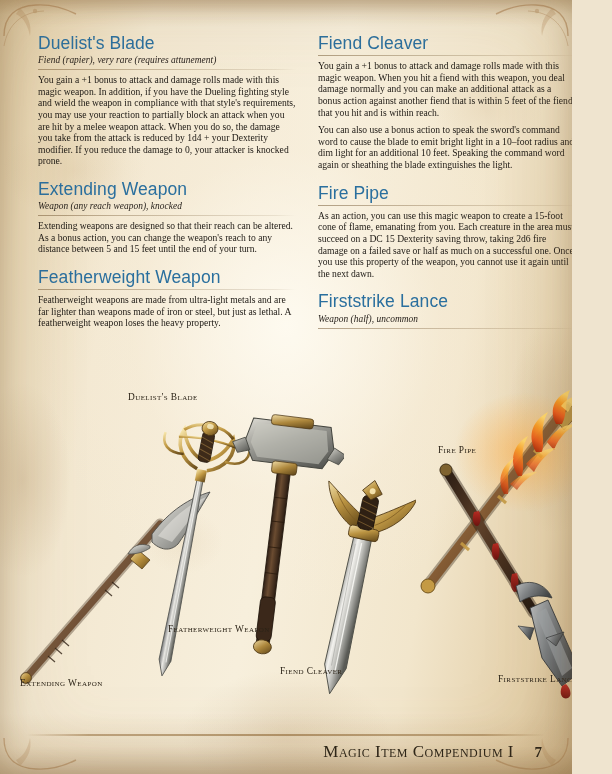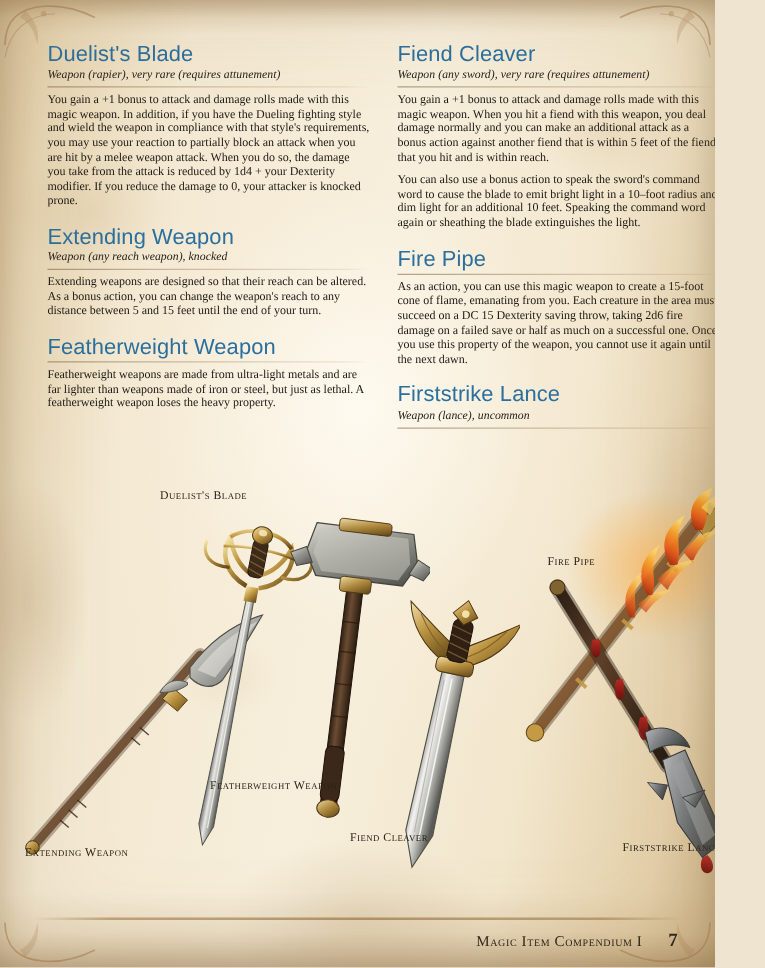--- a/index.html
+++ b/index.html
@@ -144,21 +144,21 @@
     left: 38px;
     right: 30px;
     display: flex;
     align-items: baseline;
     justify-content: flex-end;
     gap: 16px;
   }
   .footer-title {
     font-family: "Liberation Serif", serif;
     font-variant: small-caps;
-    font-size: 12px;
+    font-size: 17px;
     letter-spacing: 0.5px;
     color: #2a2317;
   }
   .footer-page {
     font-family: "Liberation Serif", serif;
     font-size: 15px;
     font-weight: bold;
     color: #2a2317;
     min-width: 12px;
     text-align: right;
@@ -191,21 +191,21 @@
     <path d="M2 34 C2 14 14 4 34 3 C50 2 62 6 74 12" fill="none" stroke="#a8794a" stroke-width="1.4"></path>
     <path d="M18 6 C26 14 30 22 28 34 C26 24 22 16 14 12 Z" fill="#a8794a" opacity="0.45"></path>
   </svg>
 
   <div class="columns">
 
     <div class="col">
 
       <div class="entry">
         <h2 class="entry-title">Duelist's Blade</h2>
-        <div class="entry-sub">Weapon (rapier), very rare (requires attunement)</div>
+        <div class="entry-sub">Fiend (rapier), very rare (requires attunement)</div>
         <div class="entry-rule"></div>
         <p class="body">You gain a +1 bonus to attack and damage rolls made with this magic weapon. In addition, if you have the Dueling fighting style and wield the weapon in compliance with that style's requirements, you may use your reaction to partially block an attack when you are hit by a melee weapon attack. When you do so, the damage you take from the attack is reduced by 1d4 + your Dexterity modifier. If you reduce the damage to 0, your attacker is knocked prone.</p>
       </div>
 
       <div class="entry">
         <h2 class="entry-title">Extending Weapon</h2>
         <div class="entry-sub">Weapon (any reach weapon), knocked</div>
         <div class="entry-rule"></div>
         <p class="body">Extending weapons are designed so that their reach can be altered. As a bonus action, you can change the weapon's reach to any distance between 5 and 15 feet until the end of your turn.</p>
       </div>
@@ -215,35 +215,34 @@
         <div class="entry-rule"></div>
         <p class="body">Featherweight weapons are made from ultra-light metals and are far lighter than weapons made of iron or steel, but just as lethal. A featherweight weapon loses the heavy property.</p>
       </div>
 
     </div>
 
     <div class="col">
 
       <div class="entry">
         <h2 class="entry-title">Fiend Cleaver</h2>
-        <div class="entry-sub">Weapon (any sword), very rare (requires attunement)</div>
         <div class="entry-rule"></div>
         <p class="body">You gain a +1 bonus to attack and damage rolls made with this magic weapon. When you hit a fiend with this weapon, you deal damage normally and you can make an additional attack as a bonus action against another fiend that is within 5 feet of the fiend that you hit and is within reach.</p>
         <p class="body">You can also use a bonus action to speak the sword's command word to cause the blade to emit bright light in a 10–foot radius and dim light for an additional 10 feet. Speaking the command word again or sheathing the blade extinguishes the light.</p>
       </div>
 
       <div class="entry">
         <h2 class="entry-title">Fire Pipe</h2>
         <div class="entry-rule"></div>
         <p class="body">As an action, you can use this magic weapon to create a 15-foot cone of flame, emanating from you. Each creature in the area must succeed on a DC 15 Dexterity saving throw, taking 2d6 fire damage on a failed save or half as much on a successful one. Once you use this property of the weapon, you cannot use it again until the next dawn.</p>
       </div>
 
       <div class="entry">
         <h2 class="entry-title">Firststrike Lance</h2>
-        <div class="entry-sub">Weapon (lance), uncommon</div>
+        <div class="entry-sub">Weapon (half), uncommon</div>
         <div class="entry-rule"></div>
       </div>
 
     </div>
   </div>
 
   <div class="art">
 
     <svg class="weapon" style="left:10px; top:110px; width:220px; height:200px;" viewBox="0 0 220 200">
       <defs>

